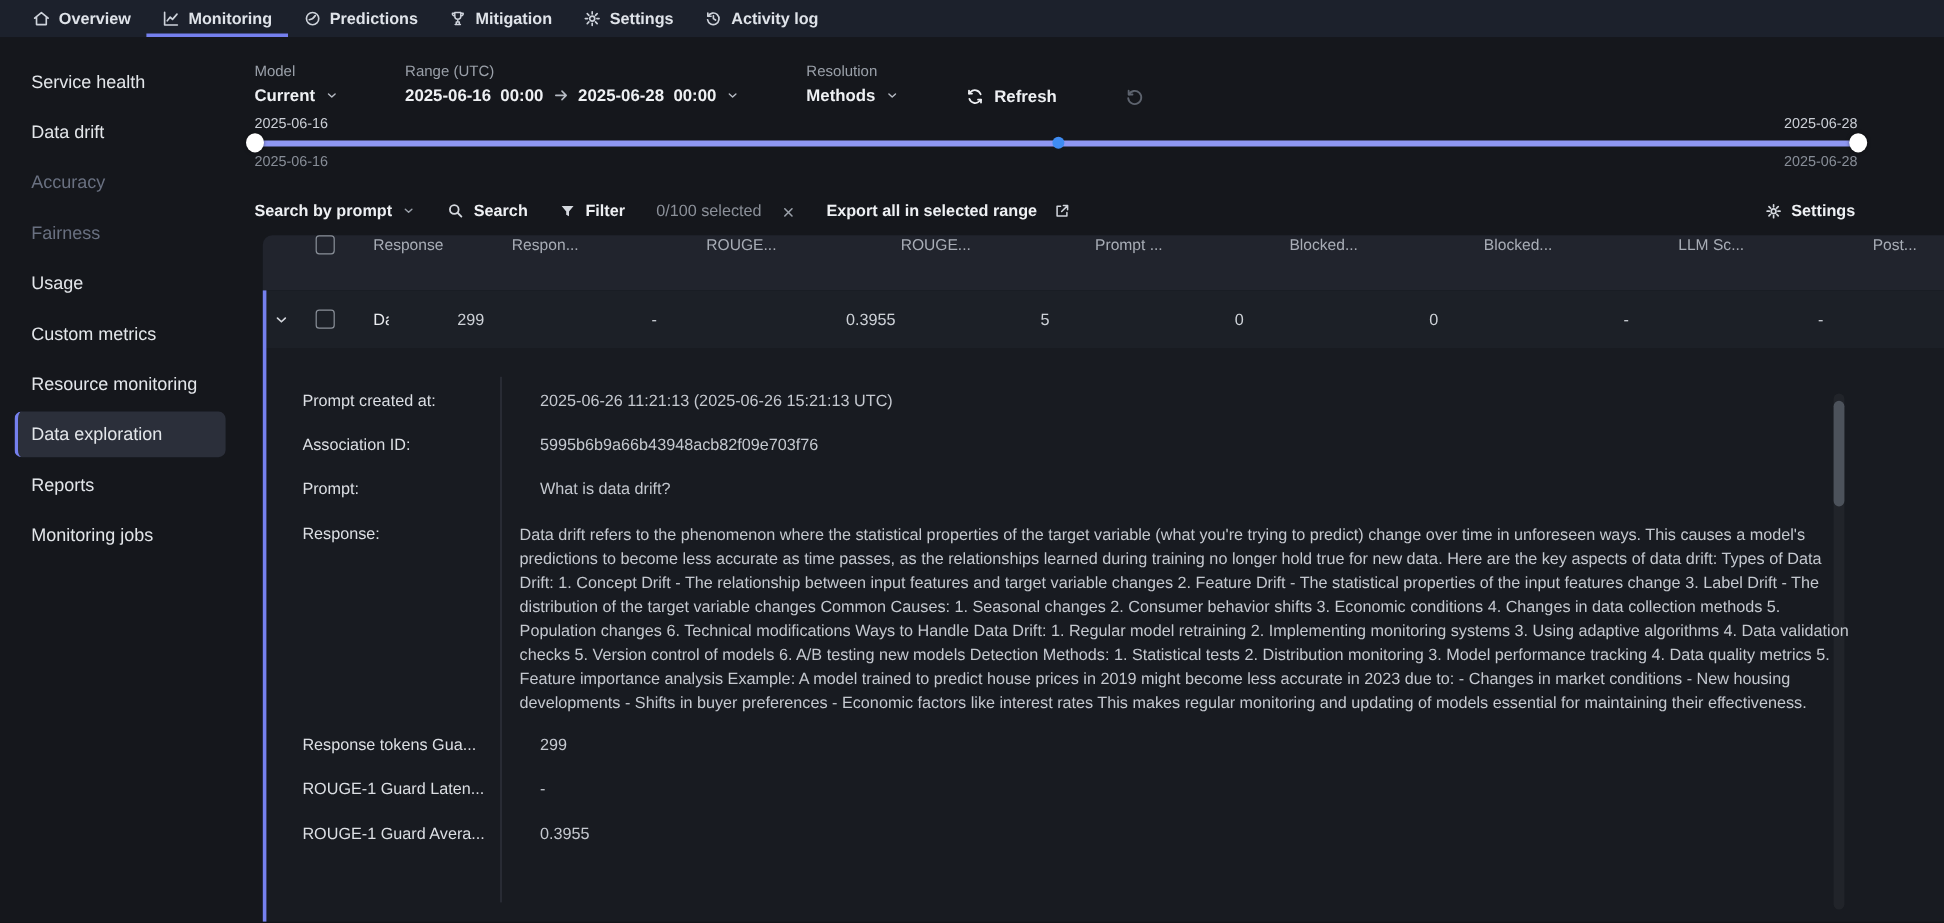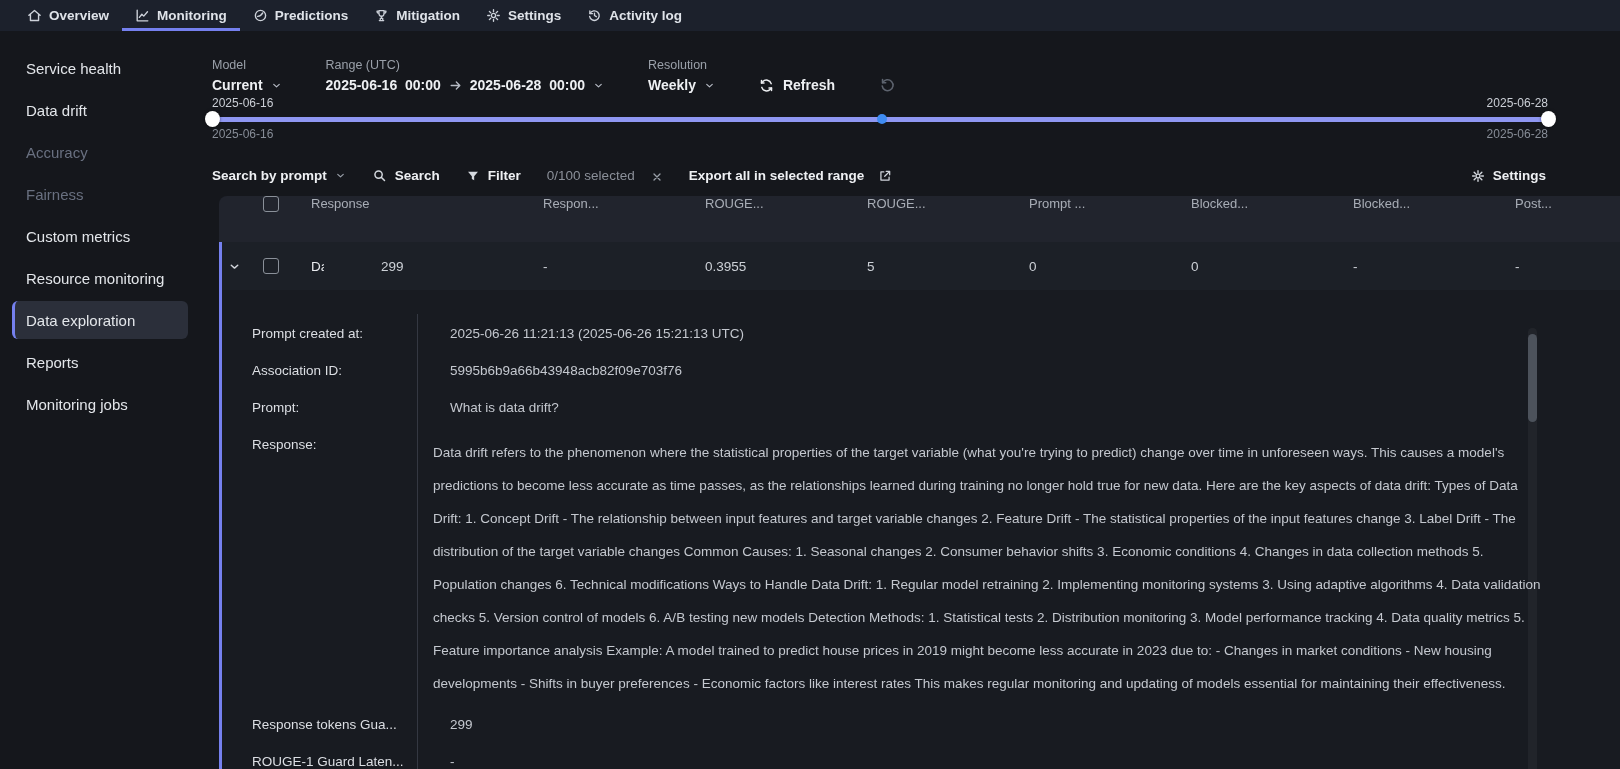--- a/index.html
+++ b/index.html
@@ -26,21 +26,21 @@
   .sidebar{position:absolute;top:31px;left:0;width:200px;bottom:0;background:#15171c;padding-top:16px;}
   .side-item{height:42px;display:flex;align-items:center;padding-left:26px;font-size:15px;
              color:#e3e6ea;cursor:pointer;}
   .side-item.disabled{color:#697080;cursor:default;}
   .side-item.active{background:#2b2f3a;border-radius:6px;margin:2px 12px;height:38px;
                     border-left:3px solid var(--accent);padding-left:11px;}
 
   
   .content{position:absolute;left:200px;top:31px;right:0;bottom:0;background:#15171c;}
 
-  .toolbar{height:62px;display:flex;align-items:flex-end;padding:21px 0 0 12px;gap:44px;}
+  .toolbar{height:62px;display:flex;align-items:flex-start;padding:21px 0 0 12px;gap:56px;}
   .tb-group .tb-label{font-size:12.5px;color:#9aa0a9;margin-bottom:5px;}
   .tb-value{display:flex;align-items:center;gap:8px;font-size:14px;font-weight:700;color:#eef0f3;}
   .tb-value .ic{color:#b6bbc4;}
   .range-arrow{color:#9aa0a9;}
   .refresh-btn{display:flex;align-items:center;gap:9px;font-size:14px;font-weight:700;
                color:#eef0f3;margin-top:20px;cursor:pointer;}
   .undo-btn{margin-top:20px;color:#5d636e;cursor:pointer;}
 
   
   .slider-wrap{position:relative;height:56px;margin:0 72px 0 12px;}
@@ -85,21 +85,21 @@
   .trow .c-exp{color:#d2d5db;cursor:pointer;}
   .td-resp{font-size:13.5px;color:#e9ebef;white-space:nowrap;overflow:hidden;}
   .td-num{font-size:13.5px;color:#cdd1d7;}
 
   
   .details{position:relative;padding:35px 0 40px 33px;min-height:478px;}
   .details .divider{position:absolute;left:198px;top:24px;bottom:16px;width:1px;background:#343842;}
   .detail-row{display:flex;margin-bottom:19px;font-size:13.5px;}
   .d-label{width:165px;flex:none;color:#dcdfe4;line-height:18px;white-space:nowrap;overflow:hidden;}
   .d-value{flex:1;color:#c4c8cf;padding-left:33px;max-width:1128px;line-height:18px;white-space:pre-wrap;}
-  .d-value.long{line-height:33px;padding-left:16px;}
+  .d-value.long{line-height:20px;padding-left:16px;}
   .scrollbar{position:absolute;right:83px;top:38px;bottom:10px;width:9px;border-radius:5px;
              background:rgba(255,255,255,0.045);}
   .scroll-thumb{position:absolute;top:6px;left:0;width:9px;height:88px;border-radius:5px;
                 background:#4c525b;cursor:grab;}
 </style>
 </head>
 <body>
 
 <div class="app">
 
@@ -164,20 +164,23 @@
         <span>Service health</span>
       </div>
     <div class="side-item">
         <span>Data drift</span>
       </div>
     <div class="side-item disabled">
         <span>Accuracy</span>
       </div>
     <div class="side-item disabled">
         <span>Fairness</span>
+      </div>
+    <div class="side-item">
+        <span>Usage</span>
       </div>
     <div class="side-item">
         <span>Custom metrics</span>
       </div>
     <div class="side-item">
         <span>Resource monitoring</span>
       </div>
     <div class="side-item active">
         <span>Data exploration</span>
       </div>
@@ -216,21 +219,21 @@
           <span class="ic">
               <svg width="11" height="11" viewBox="0 0 24 24" fill="none" stroke="currentColor" stroke-width="2.6" stroke-linecap="round" stroke-linejoin="round">
                 <path d="M6 9.5 12 15l6-5.5"></path>
               </svg>
             </span>
         </div>
       </div>
       <div class="tb-group">
         <div class="tb-label">Resolution</div>
         <div class="tb-value">
-          <span style="white-space:pre;">Weekly</span>
+          <span style="white-space:pre;">Methods</span>
           <span class="ic">
               <svg width="11" height="11" viewBox="0 0 24 24" fill="none" stroke="currentColor" stroke-width="2.6" stroke-linecap="round" stroke-linejoin="round">
                 <path d="M6 9.5 12 15l6-5.5"></path>
               </svg>
             </span>
         </div>
       </div>
       <div class="refresh-btn">
         <span class="ic">
             <svg width="15" height="15" viewBox="0 0 24 24" fill="none" stroke="currentColor" stroke-width="2.4" stroke-linecap="round" stroke-linejoin="round">
@@ -332,20 +335,23 @@
         <div class="c-num">
             <span class="th-label">Prompt ...</span>
           </div>
         <div class="c-num">
             <span class="th-label">Blocked...</span>
           </div>
         <div class="c-num">
             <span class="th-label">Blocked...</span>
           </div>
         <div class="c-num">
+            <span class="th-label">LLM Sc...</span>
+          </div>
+        <div class="c-num">
             <span class="th-label">Post...</span>
           </div>
       </div>
 
       <div class="expanded-block">
         <div class="trow">
           <div class="c-exp">
             <span class="ic">
                 <svg width="13" height="13" viewBox="0 0 24 24" fill="none" stroke="currentColor" stroke-width="2.6" stroke-linecap="round" stroke-linejoin="round">
                   <path d="M6 9.5 12 15l6-5.5"></path>

